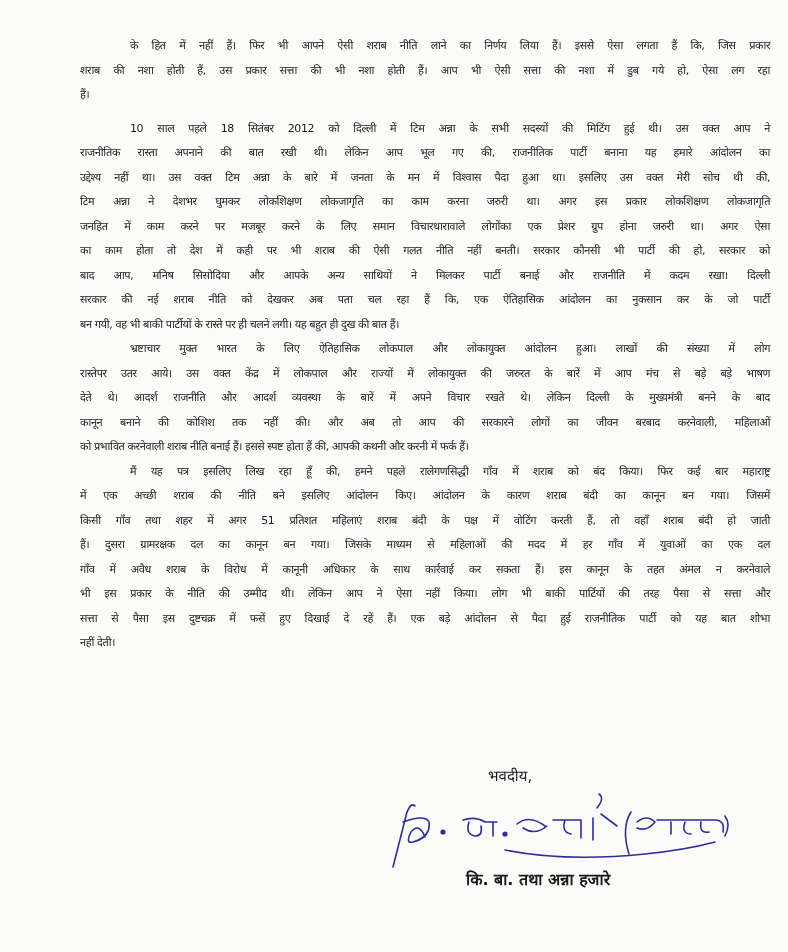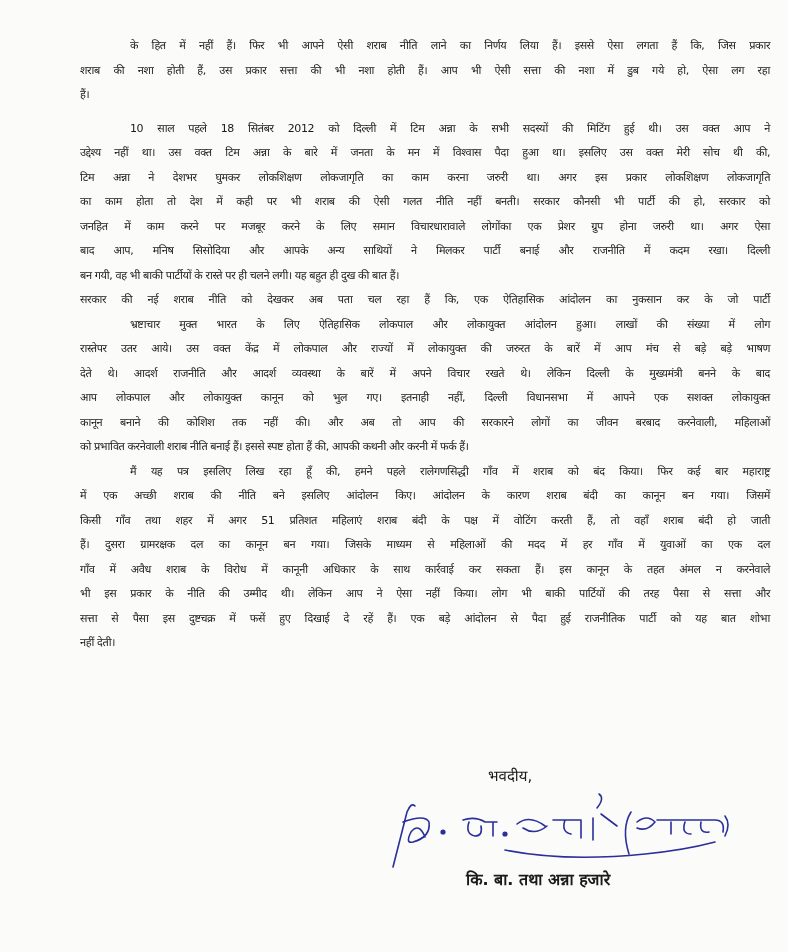--- a/index.html
+++ b/index.html
@@ -51,34 +51,34 @@
 
   <div>
     <div class="line indent">के हित में नहीं हैं। फिर भी आपने ऐसी शराब नीति लाने का निर्णय लिया हैं। इससे ऐसा लगता हैं कि, जिस प्रकार</div>
     <div class="line">शराब की नशा होती हैं, उस प्रकार सत्ता की भी नशा होती हैं। आप भी ऐसी सत्ता की नशा में डुब गये हो, ऐसा लग रहा</div>
     <div class="line last">हैं।</div>
   </div>
   <div class="para-gap"></div>
 
   <div>
     <div class="line indent">10 साल पहले 18 सितंबर 2012 को दिल्ली में टिम अन्ना के सभी सदस्यों की मिटिंग हुई थी। उस वक्त आप ने</div>
+    <div class="line">राजनीतिक रास्ता अपनाने की बात रखी थी। लेकिन आप भूल गए की, राजनीतिक पार्टी बनाना यह हमारे आंदोलन का</div>
     <div class="line">उद्देश्य नहीं था। उस वक्त टिम अन्ना के बारे में जनता के मन में विश्वास पैदा हुआ था। इसलिए उस वक्त मेरी सोच थी की,</div>
     <div class="line">टिम अन्ना ने देशभर घुमकर लोकशिक्षण लोकजागृति का काम करना जरुरी था। अगर इस प्रकार लोकशिक्षण लोकजागृति</div>
+    <div class="line">जनहित में काम करने पर मजबूर करने के लिए समान विचारधारावाले लोगोंका एक प्रेशर ग्रुप होना जरुरी था। अगर ऐसा</div>
     <div class="line">का काम होता तो देश में कही पर भी शराब की ऐसी गलत नीति नहीं बनती। सरकार कौनसी भी पार्टी की हो, सरकार को</div>
-    <div class="line">जनहित में काम करने पर मजबूर करने के लिए समान विचारधारावाले लोगोंका एक प्रेशर ग्रुप होना जरुरी था। अगर ऐसा</div>
     <div class="line">बाद आप, मनिष सिसोदिया और आपके अन्य साथियों ने मिलकर पार्टी बनाई और राजनीति में कदम रखा। दिल्ली</div>
+    <div class="line">सरकार की नई शराब नीति को देखकर अब पता चल रहा हैं कि, एक ऐतिहासिक आंदोलन का नुकसान कर के जो पार्टी</div>
     <div class="line last">बन गयी, वह भी बाकी पार्टीयों के रास्ते पर ही चलने लगी। यह बहुत ही दुख की बात हैं।</div>
-    <div class="line">सरकार की नई शराब नीति को देखकर अब पता चल रहा हैं कि, एक ऐतिहासिक आंदोलन का नुकसान कर के जो पार्टी</div>
   </div>
 
   <div>
     <div class="line indent">भ्रष्टाचार मुक्त भारत के लिए ऐतिहासिक लोकपाल और लोकायुक्त आंदोलन हुआ। लाखों की संख्या में लोग</div>
     <div class="line">रास्तेपर उतर आये। उस वक्त केंद्र में लोकपाल और राज्यों में लोकायुक्त की जरुरत के बारें में आप मंच से बड़े बड़े भाषण</div>
     <div class="line">देते थे। आदर्श राजनीति और आदर्श व्यवस्था के बारें में अपने विचार रखते थे। लेकिन दिल्ली के मुख्यमंत्री बनने के बाद</div>
-    <div class="line">आप लोकपाल और लोकायुक्त कानून को भुल गए। इतनाही नहीं, दिल्ली विधानसभा में आपने एक सशक्त लोकायुक्त</div>
     <div class="line">कानून बनाने की कोशिश तक नहीं की। और अब तो आप की सरकारने लोगों का जीवन बरबाद करनेवाली, महिलाओं</div>
     <div class="line last">को प्रभावित करनेवाली शराब नीति बनाई हैं। इससे स्पष्ट होता हैं की, आपकी कथनी और करनी में फर्क हैं।</div>
   </div>
 
   <div>
     <div class="line indent">मैं यह पत्र इसलिए लिख रहा हूँ की, हमने पहले रालेगणसिद्धी गाँव में शराब को बंद किया। फिर कई बार महाराष्ट्र</div>
     <div class="line">में एक अच्छी शराब की नीति बने इसलिए आंदोलन किए। आंदोलन के कारण शराब बंदी का कानून बन गया। जिसमें</div>
     <div class="line">किसी गाँव तथा शहर में अगर 51 प्रतिशत महिलाएं शराब बंदी के पक्ष में वोटिंग करती हैं, तो वहाँ शराब बंदी हो जाती</div>
     <div class="line">हैं। दुसरा ग्रामरक्षक दल का कानून बन गया। जिसके माध्यम से महिलाओं की मदद में हर गाँव में युवाओं का एक दल</div>
     <div class="line">गाँव में अवैध शराब के विरोध में कानूनी अधिकार के साथ कार्रवाई कर सकता हैं। इस कानून के तहत अंमल न करनेवाले</div>

